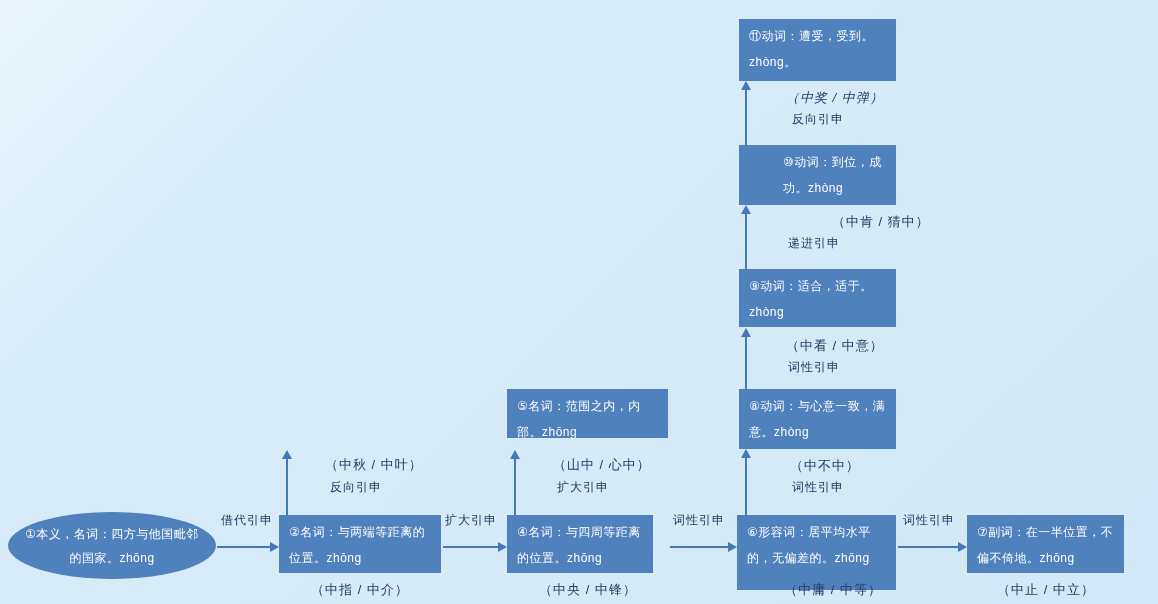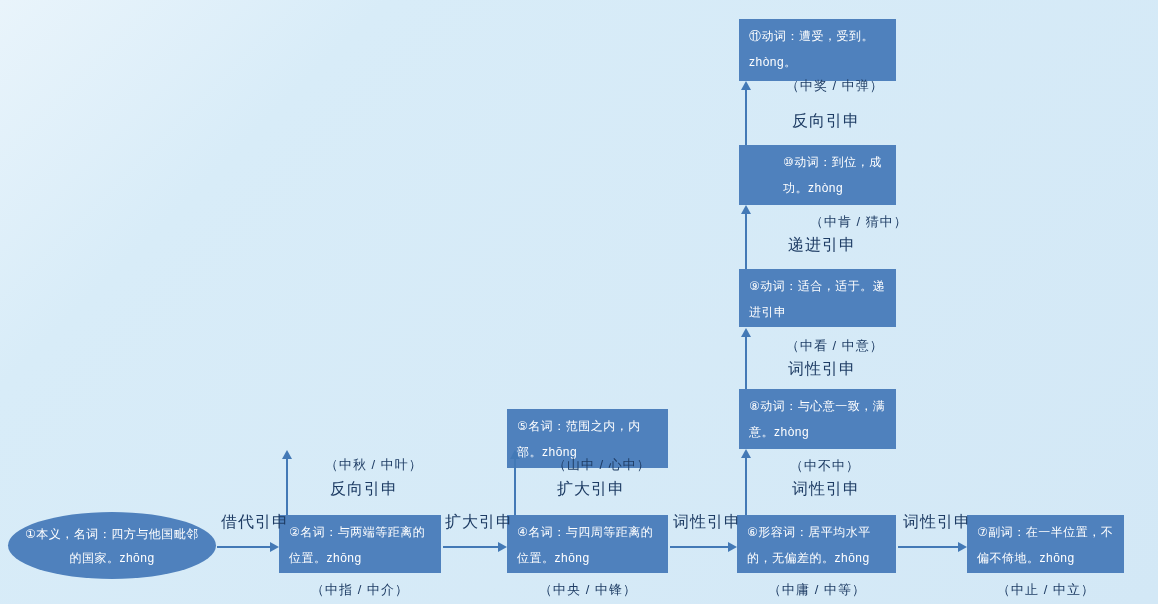--- a/index.html
+++ b/index.html
@@ -22,52 +22,52 @@
   }
   .ellipse{
     border-radius:50%;display:flex;align-items:center;justify-content:center;
     text-align:center;padding:4px 16px;line-height:24px;
   }
   .caption,.gap-caption{
     position:absolute;color:var(--label_text);font-size:13px;
     letter-spacing:1px;white-space:nowrap;text-align:center;
   }
   .edge-label,.gap-label{
-    position:absolute;color:var(--label_text);font-size:16px;
+    position:absolute;color:var(--label_text);font-size:12px;
     letter-spacing:1px;white-space:nowrap;text-align:center;
   }
   .harrow{position:absolute;height:2px;background:var(--arrow);}
   .harrow::after{
     content:"";position:absolute;right:-9px;top:-4px;width:0;height:0;
     border-top:5px solid transparent;border-bottom:5px solid transparent;
     border-left:9px solid var(--arrow);
   }
   .varrow{position:absolute;width:2px;background:var(--arrow);}
   .varrow::before{
     content:"";position:absolute;top:-8px;left:-4px;width:0;height:0;
     border-left:5px solid transparent;border-right:5px solid transparent;
     border-bottom:9px solid var(--arrow);
   }
   
   #n1{left:8px;top:512px;width:208px;height:67px;}
   #n2{left:279px;top:515px;width:162px;height:58px;}
   #n3{left:279px;top:389px;width:162px;height:59px;}
-  #n4{left:507px;top:515px;width:161px;height:58px;}
-  #n5{left:507px;top:389px;width:161px;height:59px;margin-top:20px;}
-  #n6{left:737px;top:515px;width:159px;height:58px;}
+  #n4{left:507px;top:515px;width:146px;height:58px;}
+  #n5{left:507px;top:389px;width:161px;height:49px;}
+  #n6{left:737px;top:515px;width:159px;height:75px;}
   #n7{left:967px;top:515px;width:157px;height:58px;}
   #n8{left:739px;top:389px;width:157px;height:60px;}
   #n9{left:739px;top:269px;width:157px;height:58px;}
   #n10{left:739px;top:145px;width:157px;height:60px;padding-left:44px;}
   #n11{left:739px;top:19px;width:157px;height:62px;}
   
   #cap1{left:30px;top:581px;width:165px;}
   #cap2{left:295px;top:581px;width:130px;}
   #cap4{left:523px;top:581px;width:130px;}
-  #cap6{left:752px;top:581px;width:130px;}
+  #cap6{left:752px;top:581px;width:130px;text-align:right;}
   #cap7{left:981px;top:581px;width:130px;}
   
   #h1{left:217px;top:546px;width:53px;}
   #h2{left:443px;top:546px;width:55px;}
   #h3{left:670px;top:546px;width:58px;}
   #h4{left:898px;top:546px;width:60px;}
   #hl1{left:221px;top:512px;width:52px;}
   #hl2{left:445px;top:512px;width:52px;}
   #hl3{left:673px;top:512px;width:52px;}
   #hl4{left:903px;top:512px;width:52px;}
@@ -75,36 +75,36 @@
   #v1{left:286px;top:458px;height:57px;}
   #v2{left:514px;top:458px;height:57px;}
   #v3{left:745px;top:457px;height:58px;}
   #v4{left:745px;top:336px;height:53px;}
   #v5{left:745px;top:213px;height:56px;}
   #v6{left:745px;top:89px;height:56px;}
   #vc1{left:325px;top:456px;}  #vl1{left:330px;top:479px;}
   #vc2{left:553px;top:456px;}  #vl2{left:557px;top:479px;}
   #vc3{left:790px;top:457px;}  #vl3{left:792px;top:479px;}
   #vc4{left:786px;top:337px;}  #vl4{left:788px;top:359px;}
-  #vc5{left:810px;top:213px;}  #vl5{left:788px;top:235px;}
-  #vc6{left:786px;top:77px;}   #vl6{left:792px;top:111px;}
+  #vc5{left:832px;top:213px;}  #vl5{left:788px;top:235px;}
+  #vc6{left:786px;top:89px;font-style:italic;}   #vl6{left:792px;top:111px;}
 </style>
 </head>
 <body>
 
 <div id="stage">
 
   <div class="node ellipse" id="n1">①本义，名词：四方与他国毗邻的国家。zhōng</div>
   <div class="node" id="n2">②名词：与两端等距离的位置。zhōng</div>
   <div class="node" id="n4">④名词：与四周等距离的位置。zhōng</div>
   <div class="node" id="n5">⑤名词：范围之内，内部。zhōng</div>
   <div class="node" id="n6">⑥形容词：居平均水平的，无偏差的。zhōng</div>
   <div class="node" id="n7">⑦副词：在一半位置，不偏不倚地。zhōng</div>
   <div class="node" id="n8">⑧动词：与心意一致，满意。zhòng</div>
-  <div class="node" id="n9">⑨动词：适合，适于。递进引申</div>
+  <div class="node" id="n9">⑨动词：适合，适于。zhòng</div>
   <div class="node" id="n10">⑩动词：到位，成功。zhòng</div>
   <div class="node" id="n11">⑪动词：遭受，受到。zhòng。</div>
 
   <div class="caption" id="cap2">（中指 / 中介）</div>
   <div class="caption" id="cap4">（中央 / 中锋）</div>
   <div class="caption" id="cap6">（中庸 / 中等）</div>
   <div class="caption" id="cap7">（中止 / 中立）</div>
 
   <div class="harrow" id="h1"></div>
   <div class="harrow" id="h2"></div>

